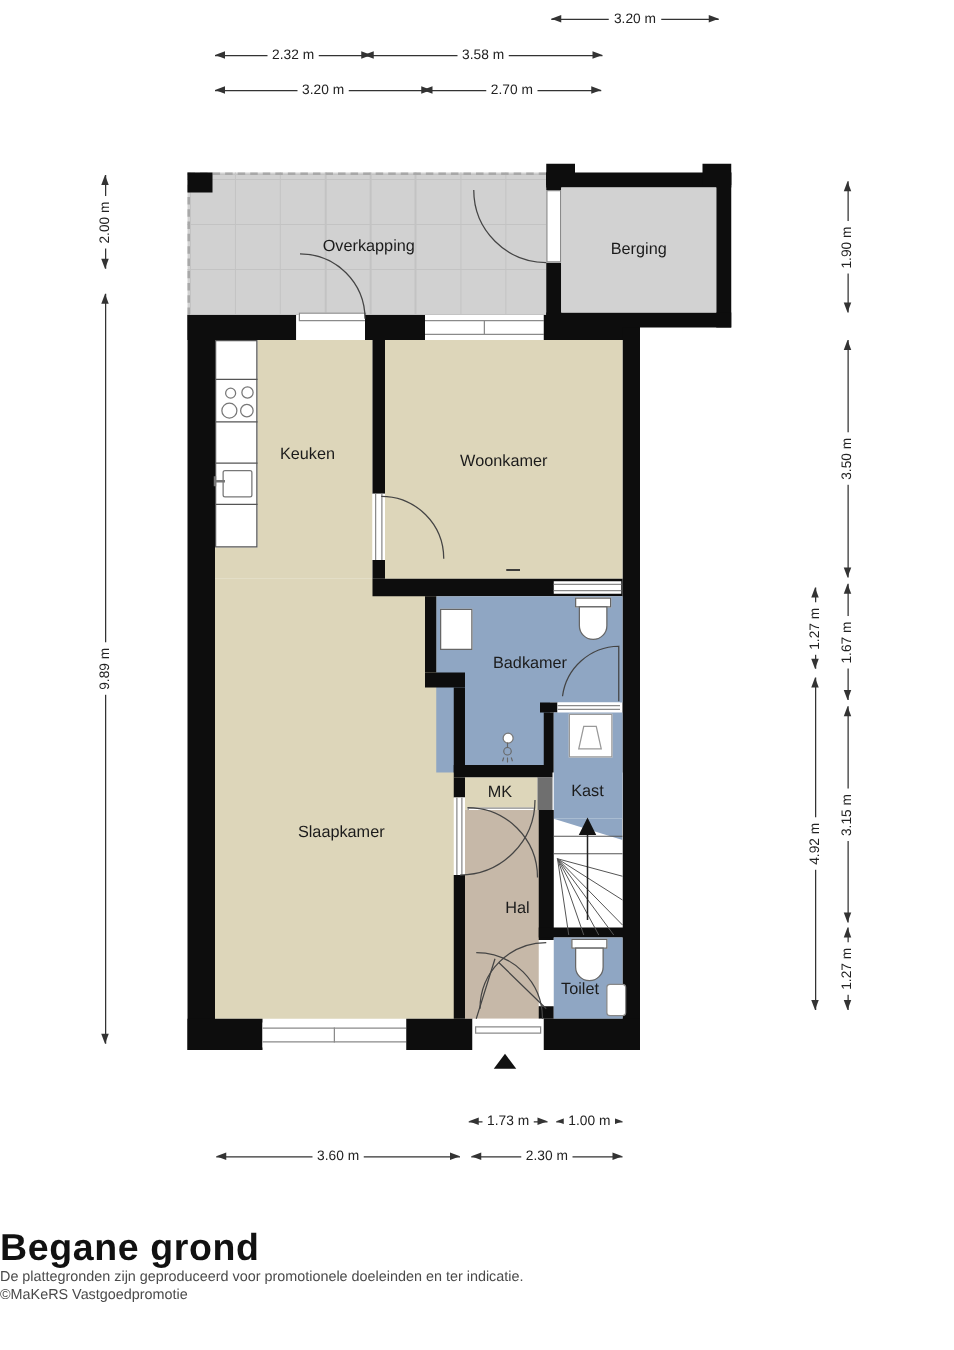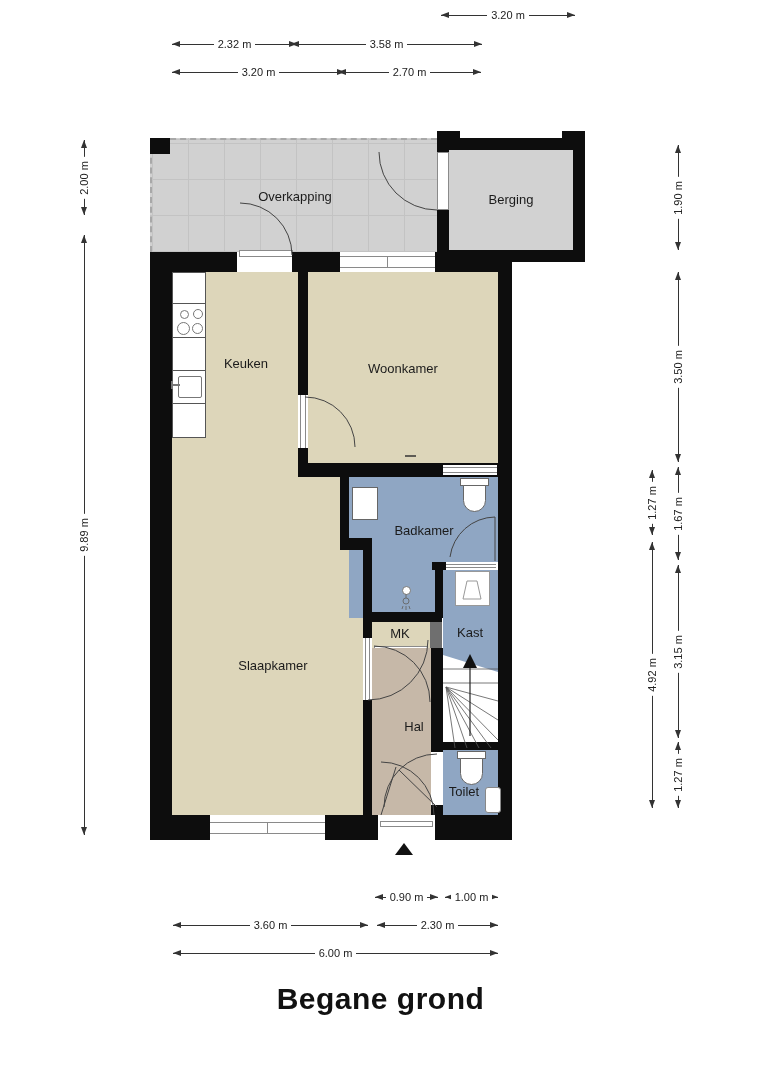--- a/index.html
+++ b/index.html
@@ -41,21 +41,21 @@
   .win-v::before{content:"";position:absolute;top:0;bottom:0;left:2px;width:1px;background:#8a8a8a;}
   .win-v::after{content:"";position:absolute;top:0;bottom:0;right:2px;width:1px;background:#8a8a8a;}
   .tick{position:absolute;background:#8a8a8a;}
   .dleaf{position:absolute;background:#fff;border:1px solid #8a8a8a;box-sizing:border-box;}
   .fix{position:absolute;background:#fff;border:1px solid #666;box-sizing:border-box;}
   .circ{border-radius:50%;border-color:#777;}
   .lbl{position:absolute;transform:translate(-50%,-50%);font-size:13px;color:#1b1b1b;white-space:nowrap;z-index:5;}
   .ov{position:absolute;left:0;top:0;z-index:4;pointer-events:none;}
   .tri-up{position:absolute;width:0;height:0;border-left:9px solid transparent;
           border-right:9px solid transparent;border-bottom:12px solid #111;}
-  .titleblock{position:absolute;left:0;right:2px;top:982px;text-align:center;}
+  .titleblock{position:absolute;left:0;right:2px;top:982px;text-align:left;}
   .title{font-size:30px;font-weight:bold;color:#111;letter-spacing:.5px;}
   .foot{font-size:11.5px;color:#4a4a4a;line-height:13.5px;}
 </style>
 </head>
 <body>
 
 <div class="page">
 
   <div class="dim dim-h" style="left:441px;top:8px;width:134px">
       <span class="ln"></span>
@@ -73,37 +73,33 @@
       <span class="ln"></span>
       <span class="dl">3.20 m</span>
     </div>
   <div class="dim dim-h" style="left:338px;top:65px;width:143px">
       <span class="ln"></span>
       <span class="dl">2.70 m</span>
     </div>
 
   <div class="dim dim-h" style="left:375px;top:890px;width:63px">
       <span class="ln"></span>
-      <span class="dl">0.90 m</span>
+      <span class="dl">1.73 m</span>
     </div>
   <div class="dim dim-h" style="left:445px;top:890px;width:53px">
       <span class="ln"></span>
       <span class="dl">1.00 m</span>
     </div>
   <div class="dim dim-h" style="left:173px;top:918px;width:195px">
       <span class="ln"></span>
       <span class="dl">3.60 m</span>
     </div>
   <div class="dim dim-h" style="left:377px;top:918px;width:121px">
       <span class="ln"></span>
       <span class="dl">2.30 m</span>
-    </div>
-  <div class="dim dim-h" style="left:173px;top:946px;width:325px">
-      <span class="ln"></span>
-      <span class="dl">6.00 m</span>
     </div>
 
   <div class="dim dim-v" style="left:77px;top:140px;height:75px">
       <span class="ln"></span>
       <span class="dl">2.00 m</span>
     </div>
   <div class="dim dim-v" style="left:77px;top:235px;height:600px">
       <span class="ln"></span>
       <span class="dl">9.89 m</span>
     </div>
@@ -274,15 +270,17 @@
   <div class="lbl" style="left:403px;top:368px">Woonkamer</div>
   <div class="lbl" style="left:424px;top:530px">Badkamer</div>
   <div class="lbl" style="left:400px;top:633px">MK</div>
   <div class="lbl" style="left:470px;top:632px">Kast</div>
   <div class="lbl" style="left:273px;top:665px">Slaapkamer</div>
   <div class="lbl" style="left:414px;top:726px">Hal</div>
   <div class="lbl" style="left:464px;top:791px">Toilet</div>
 
   <div class="titleblock">
     <div class="title">Begane grond</div>
+    <div class="foot">De plattegronden zijn geproduceerd voor promotionele doeleinden en ter indicatie.</div>
+    <div class="foot">©MaKeRS Vastgoedpromotie</div>
   </div>
 
 </div>
 
 </body></html>

